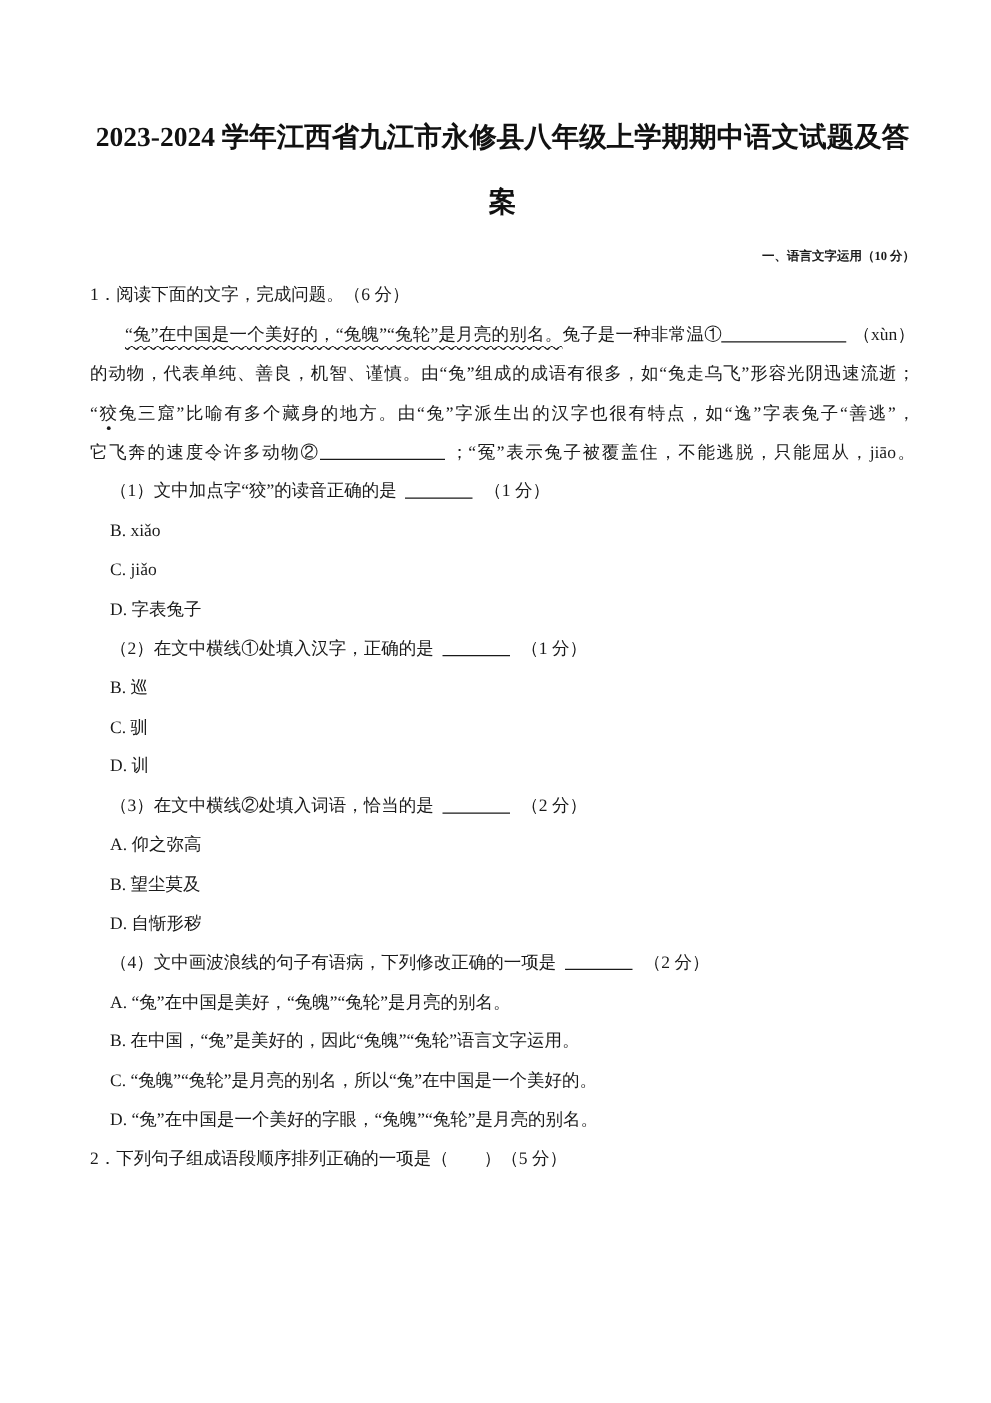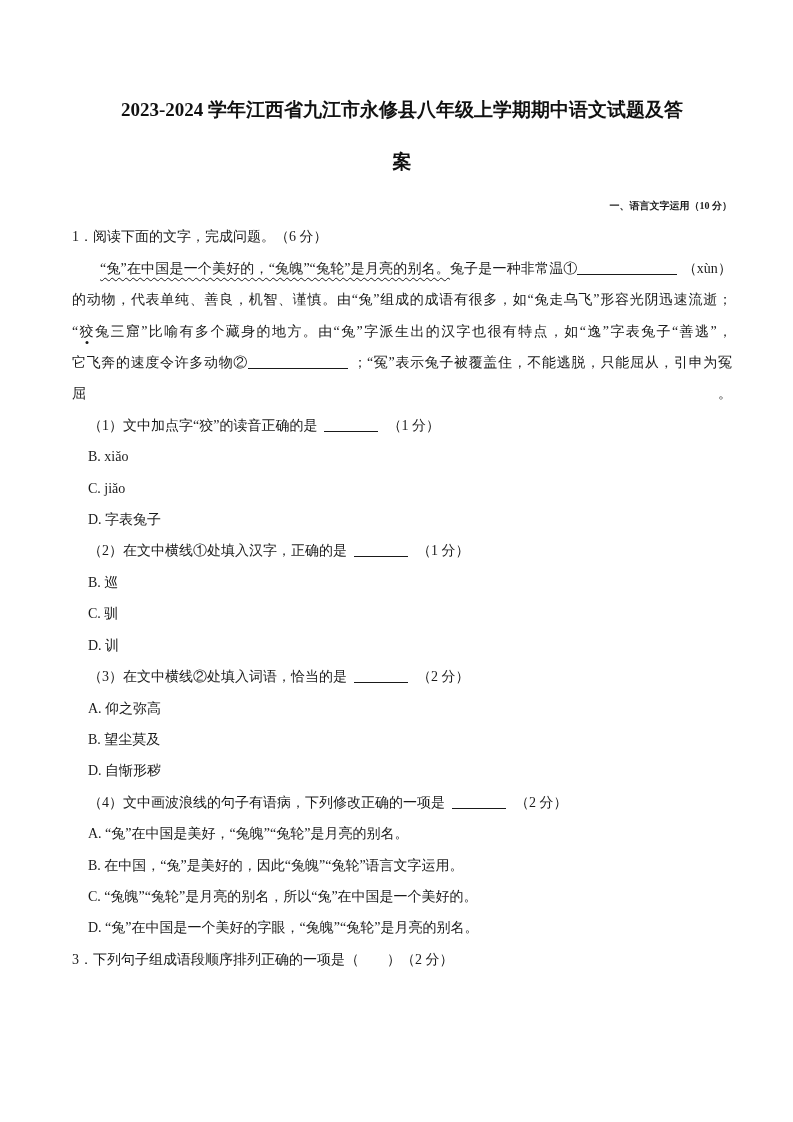--- a/index.html
+++ b/index.html
@@ -10,21 +10,21 @@
     background:#ffffff;
     color:#1a1a1a;
     font-family:"Liberation Serif","DejaVu Serif",serif;
     font-size:14px;
     overflow:hidden;
   }
   .content {
     padding:84px 61px 0 72px; 
   }
   .doc-title {
-    font-size:19px;
+    font-size:22px;
     font-weight:bold;
     text-align:center;
     line-height:52px;
     color:#111;
     margin-bottom:2px;
   }
   .doc-title .title-line { display:block; }
   .section-heading {
     font-weight:bold;
     line-height:31.4px;
@@ -77,21 +77,21 @@
     </h1>
 
     <div class="section-heading">一、语言文字运用（10 分）</div>
 
     <p class="line">1．阅读下面的文字，完成问题。（6 分）</p>
 
     <div>
       <p class="pline first"><span class="wavy">“兔”在中国是一个美好的，“兔魄”“兔轮”是月亮的别名。</span><span>兔子是一种非常温①</span><span class="blank blank-long"></span><span>（xùn）</span></p>
       <p class="pline">的动物，代表单纯、善良，机智、谨慎。由“兔”组成的成语有很多，如“兔走乌飞”形容光阴迅速流逝；</p>
       <p class="pline"><span>“</span><span class="dotted">狡</span><span>兔三窟”比喻有多个藏身的地方。由“兔”字派生出的汉字也很有特点，如“逸”字表兔子“善逃”，</span></p>
-      <p class="pline"><span>它飞奔的速度令许多动物②</span><span class="blank blank-long"></span><span>；“冤”表示兔子被覆盖住，不能逃脱，只能屈从，引申为冤屈。</span></p>
+      <p class="pline"><span>它飞奔的速度令许多动物②</span><span class="blank blank-long"></span><span>；“冤”表示兔子被覆盖住，不能逃脱，只能屈从，jiāo。</span></p>
     </div>
 
     <p class="line indent1"><span>（1）文中加点字“狡”的读音正确的是</span><span class="blank blank-short"></span><span>（1 分）</span></p>
     <p class="line indent1">B. xiǎo</p>
     <p class="line indent1">C. jiǎo</p>
     <p class="line indent1">D. 字表兔子</p>
 
     <p class="line indent1"><span>（2）在文中横线①处填入汉字，正确的是</span><span class="blank blank-short"></span><span>（1 分）</span></p>
     <p class="line indent1">B. 巡</p>
     <p class="line indent1">C. 驯</p>
@@ -101,16 +101,16 @@
     <p class="line indent1">A. 仰之弥高</p>
     <p class="line indent1">B. 望尘莫及</p>
     <p class="line indent1">D. 自惭形秽</p>
 
     <p class="line indent1"><span>（4）文中画波浪线的句子有语病，下列修改正确的一项是</span><span class="blank blank-short"></span><span>（2 分）</span></p>
     <p class="line indent1">A. “兔”在中国是美好，“兔魄”“兔轮”是月亮的别名。</p>
     <p class="line indent1">B. 在中国，“兔”是美好的，因此“兔魄”“兔轮”语言文字运用。</p>
     <p class="line indent1">C. “兔魄”“兔轮”是月亮的别名，所以“兔”在中国是一个美好的。</p>
     <p class="line indent1">D. “兔”在中国是一个美好的字眼，“兔魄”“兔轮”是月亮的别名。</p>
 
-    <p class="line">3．下列句子组成语段顺序排列正确的一项是（　　）（2 分）</p>
+    <p class="line">2．下列句子组成语段顺序排列正确的一项是（　　）（5 分）</p>
 
   </div>
 </div>
 
 </body></html>

